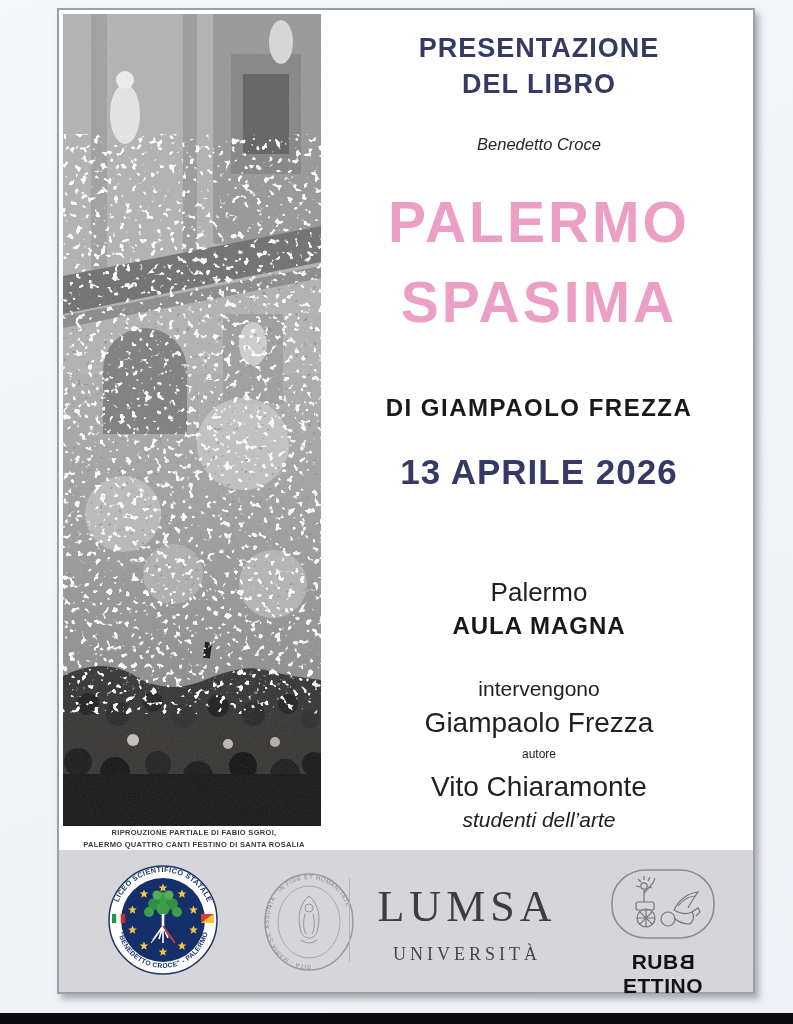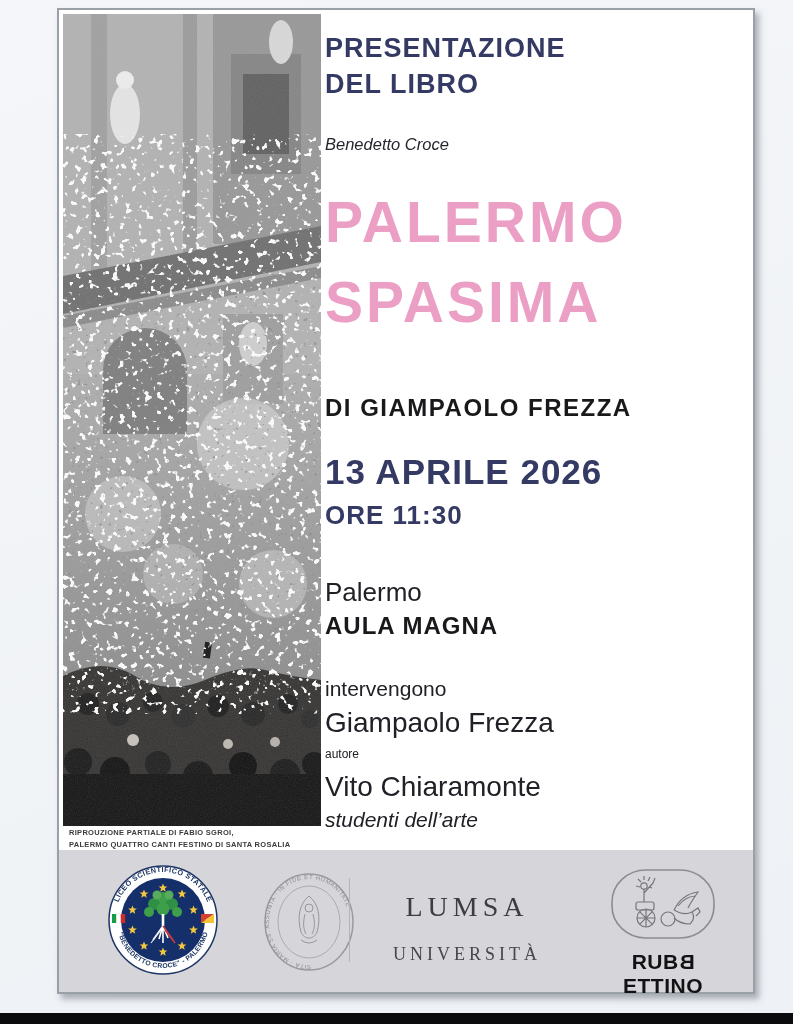--- a/index.html
+++ b/index.html
@@ -14,45 +14,45 @@
     position:absolute;left:57px;top:8px;width:698px;height:986px;background:#ffffff;
     border:2px solid #9aa0a8;box-shadow:4px 5px 6px rgba(100,106,118,.5);
     box-sizing:border-box;
   }
   
   .photo{position:absolute;left:4px;top:4px;width:258px;height:812px;overflow:hidden;background:#9a9a9a;}
   .photo svg{display:block;}
   .photo-caption{
     position:absolute;left:10px;top:817px;width:250px;
     font-size:7.5px;font-weight:bold;letter-spacing:.3px;line-height:11.5px;
-    color:var(--caption,#3b3b3b);text-transform:uppercase;text-align:left;
+    color:var(--caption,#3b3b3b);text-transform:uppercase;text-align:center;
   }
   
-  .text-col{position:absolute;left:266px;top:0;width:428px;height:840px;text-align:left;}
+  .text-col{position:absolute;left:266px;top:0;width:428px;height:840px;text-align:center;}
   .text-col>div{position:absolute;left:0;right:0;}
   .pres-title{top:20px;color:var(--navy,#343a64);font-weight:800;font-size:27px;line-height:36px;letter-spacing:1px;}
   .subtitle{top:100px;color:#26262e;font-style:italic;font-size:16.5px;line-height:23px;}
   .book-title{top:172px;color:var(--pink,#ec9fc4);font-weight:800;font-size:57px;line-height:80px;letter-spacing:3px;}
   .book-byline{top:352px;color:var(--ink,#19191c);font-weight:800;font-size:24px;letter-spacing:1.5px;margin-top:32px;}
   .ev-date{top:442px;color:var(--navy,#343a64);font-weight:800;font-size:35px;letter-spacing:1px;}
   .ev-time{top:490px;color:var(--navy,#343a64);font-weight:800;font-size:26px;letter-spacing:1px;}
   .ev-venue{top:530px;color:#202026;font-size:26px;line-height:35px;font-weight:400;}
   .ev-room{top:602px;color:var(--ink,#19191c);font-weight:800;font-size:24px;letter-spacing:1px;}
   .speakers{top:664px;color:#202026;}
   .sp-intro{font-size:21px;line-height:30px;}
   .sp-name{font-size:28px;line-height:37px;}
   .sp-role{font-size:12px;line-height:27px;}
   .sp-role-it{font-style:italic;font-size:21px;line-height:29px;}
   
   .band{position:absolute;left:0;right:0;top:840px;bottom:0;background:var(--band,#d6d5d9);}
   .liceo-logo{position:absolute;left:48px;top:14px;}
   .lumsa-seal{position:absolute;left:202px;top:20px;}
   .vline{position:absolute;left:290px;top:28px;width:1px;height:84px;background:#b3b3b8;}
   .lumsa-word{position:absolute;left:308px;top:34px;width:200px;text-align:center;font-family:"Liberation Serif", serif;color:#3c3c41;}
-  .lumsa-word .big{font-size:28px;letter-spacing:5px;line-height:46px;}
+  .lumsa-word .big{font-size:44px;letter-spacing:5px;line-height:46px;}
   .lumsa-word .small{font-size:18px;letter-spacing:4px;line-height:22px;margin-top:13px;color:#46464b;}
   .rubbettino{position:absolute;left:546px;top:16px;width:116px;text-align:center;}
   .rub-word{margin-top:4px;font-weight:800;font-size:21px;letter-spacing:.5px;color:#121214;}
   .rub-word .flip{display:inline-block;transform:scaleX(-1);}
 </style>
 </head>
 <body>
 
 <div class="poster">
 
@@ -147,21 +147,20 @@
     <div class="subtitle">
       <br>
       <span>Benedetto Croce</span>
     </div>
     <div class="book-title">
       <span>PALERMO</span><br>
       <span>SPASIMA</span>
     </div>
     <div class="book-byline">DI GIAMPAOLO FREZZA</div>
     <div class="ev-date">13 APRILE 2026</div>
-    <div class="ev-time">ORE 11:30</div>
     <div class="ev-venue">
       <br>
       <span>Palermo</span>
     </div>
     <div class="ev-room">AULA MAGNA</div>
     <div class="speakers">
       <div class="sp-intro">intervengono</div>
       <div class="sp-name">Giampaolo Frezza</div>
       <div class="sp-role">autore</div>
       <div class="sp-name">Vito Chiaramonte</div>

